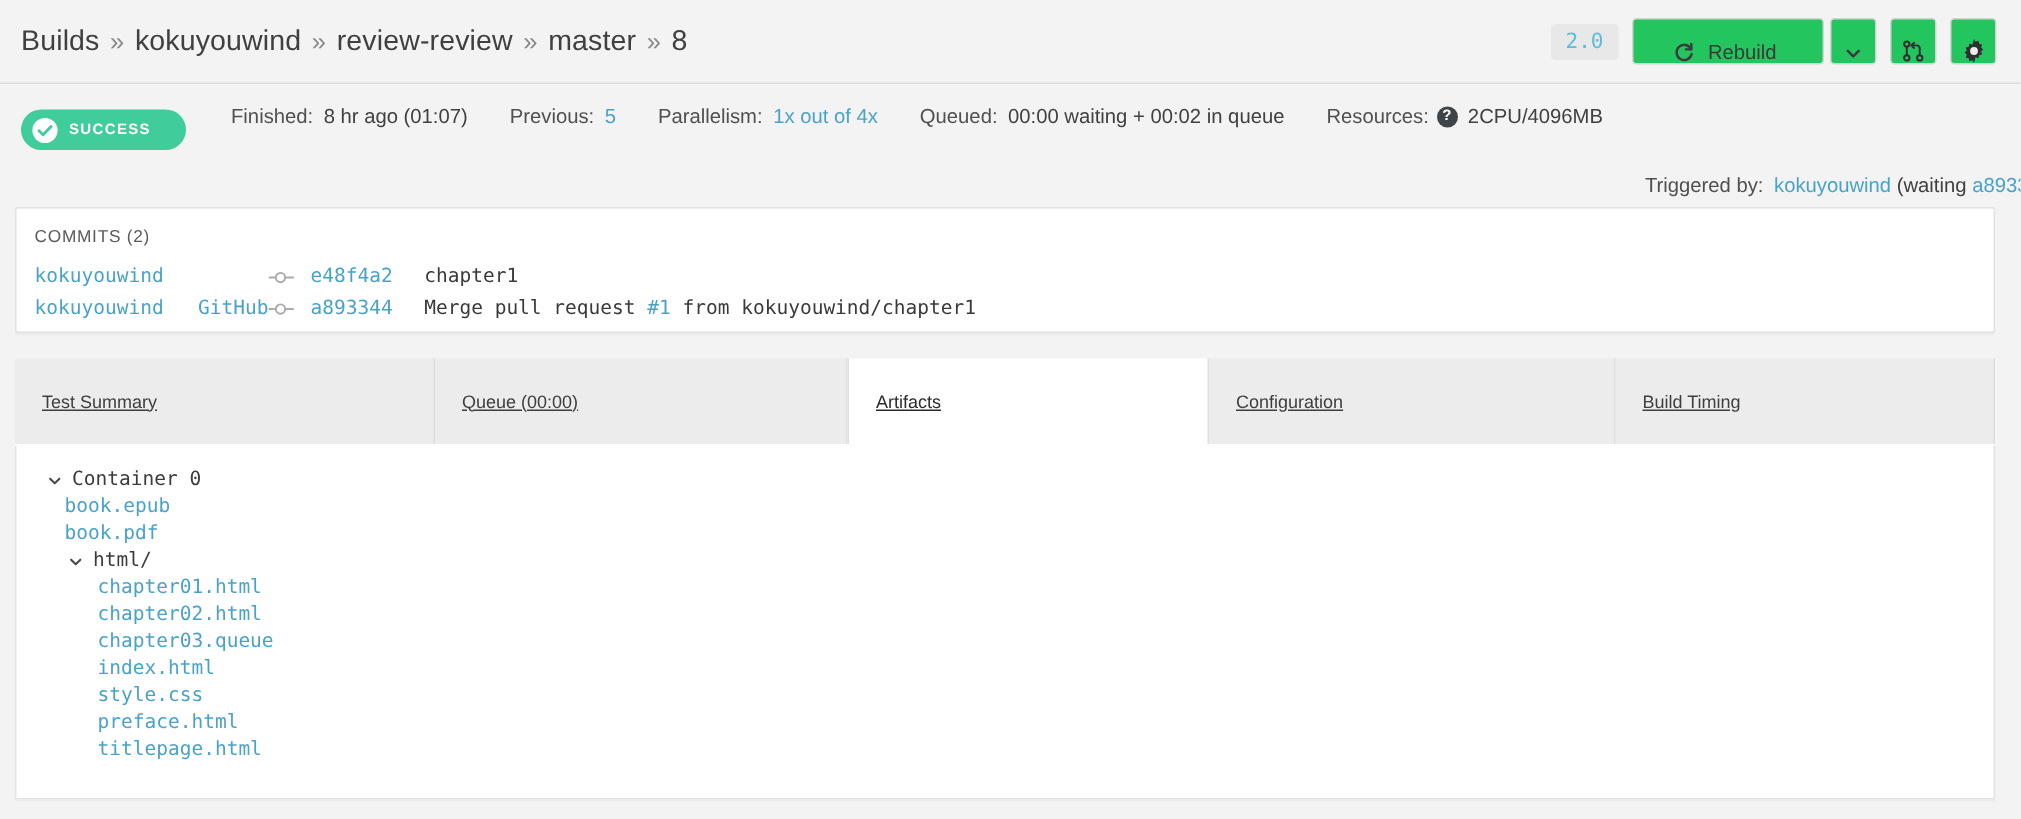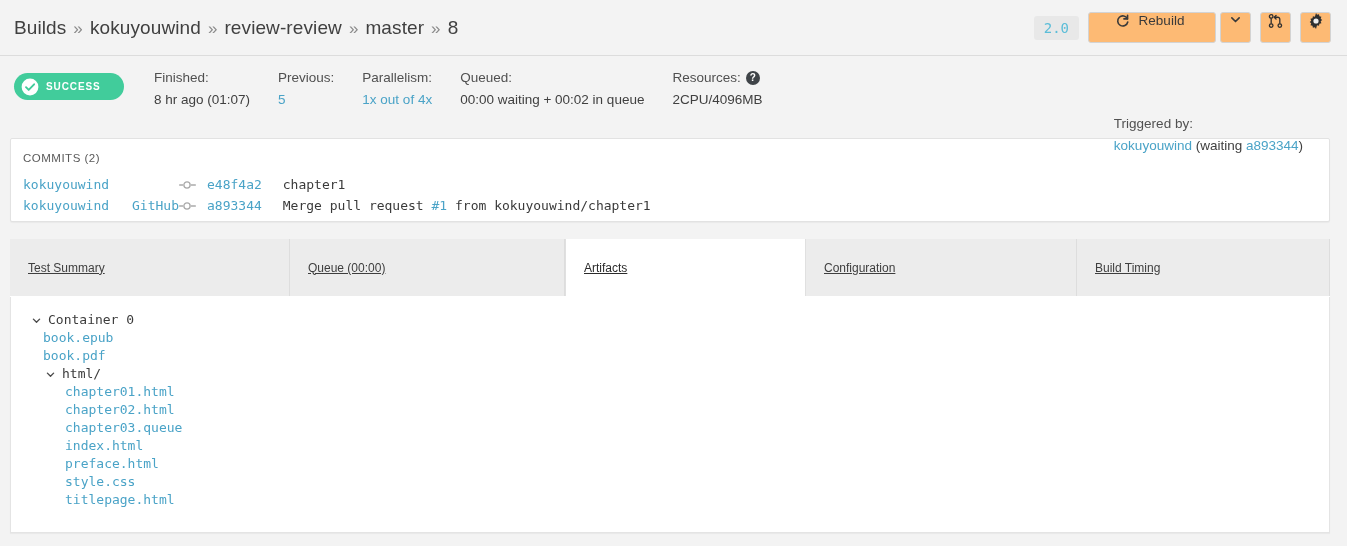--- a/index.html
+++ b/index.html
@@ -57,26 +57,26 @@
     font-family: "DejaVu Sans Mono", monospace;
     font-size: 14px;
     border-radius: 3px;
     padding: 5px 10px;
     line-height: 1;
   }
 
   .btn-group { display: flex; align-items: stretch; gap: 4px; }
 
   .btn {
-    background: #fdba74;
+    background: #22c55e;
     border: 1px solid #d3d3d3;
     border-radius: 3px;
     height: 31px;
     display: flex;
-    align-items: flex-start;
+    align-items: flex-end;
     justify-content: center;
     cursor: pointer;
     color: #3a3a3a;
     font-size: 13.5px;
   }
 
   .btn-rebuild { padding: 0 17px 0 12px; gap: 9px; min-width: 128px; }
   .btn-caret { width: 31px; }
   .btn-icon { width: 31px; }
 
@@ -103,21 +103,21 @@
     font-size: 10px;
     font-weight: bold;
     letter-spacing: 0.9px;
     margin-top: 3px;
   }
 
   .stat-fields { display: flex; margin-left: 30px; }
 
   .stat {
     display: flex;
-    flex-direction: column;
+    flex-direction: row;
     gap: 7px;
     margin-right: 28px;
     white-space: nowrap;
   }
   .stat-label {
     font-size: 13.5px;
     color: #505050;
     display: flex;
     align-items: center;
     gap: 5px;
@@ -433,24 +433,24 @@
       <div class="tree-node ind-3">
         <span class="tree-caret" style="width: 0px;"></span>
         <span class="tree-label-file">chapter03.queue</span>
       </div>
       <div class="tree-node ind-3">
         <span class="tree-caret" style="width: 0px;"></span>
         <span class="tree-label-file">index.html</span>
       </div>
       <div class="tree-node ind-3">
         <span class="tree-caret" style="width: 0px;"></span>
+        <span class="tree-label-file">style.css</span>
+      </div>
+      <div class="tree-node ind-3">
+        <span class="tree-caret" style="width: 0px;"></span>
         <span class="tree-label-file">preface.html</span>
       </div>
       <div class="tree-node ind-3">
         <span class="tree-caret" style="width: 0px;"></span>
-        <span class="tree-label-file">style.css</span>
-      </div>
-      <div class="tree-node ind-3">
-        <span class="tree-caret" style="width: 0px;"></span>
         <span class="tree-label-file">titlepage.html</span>
       </div>
     </div>
 </div>
 
 </body></html>

